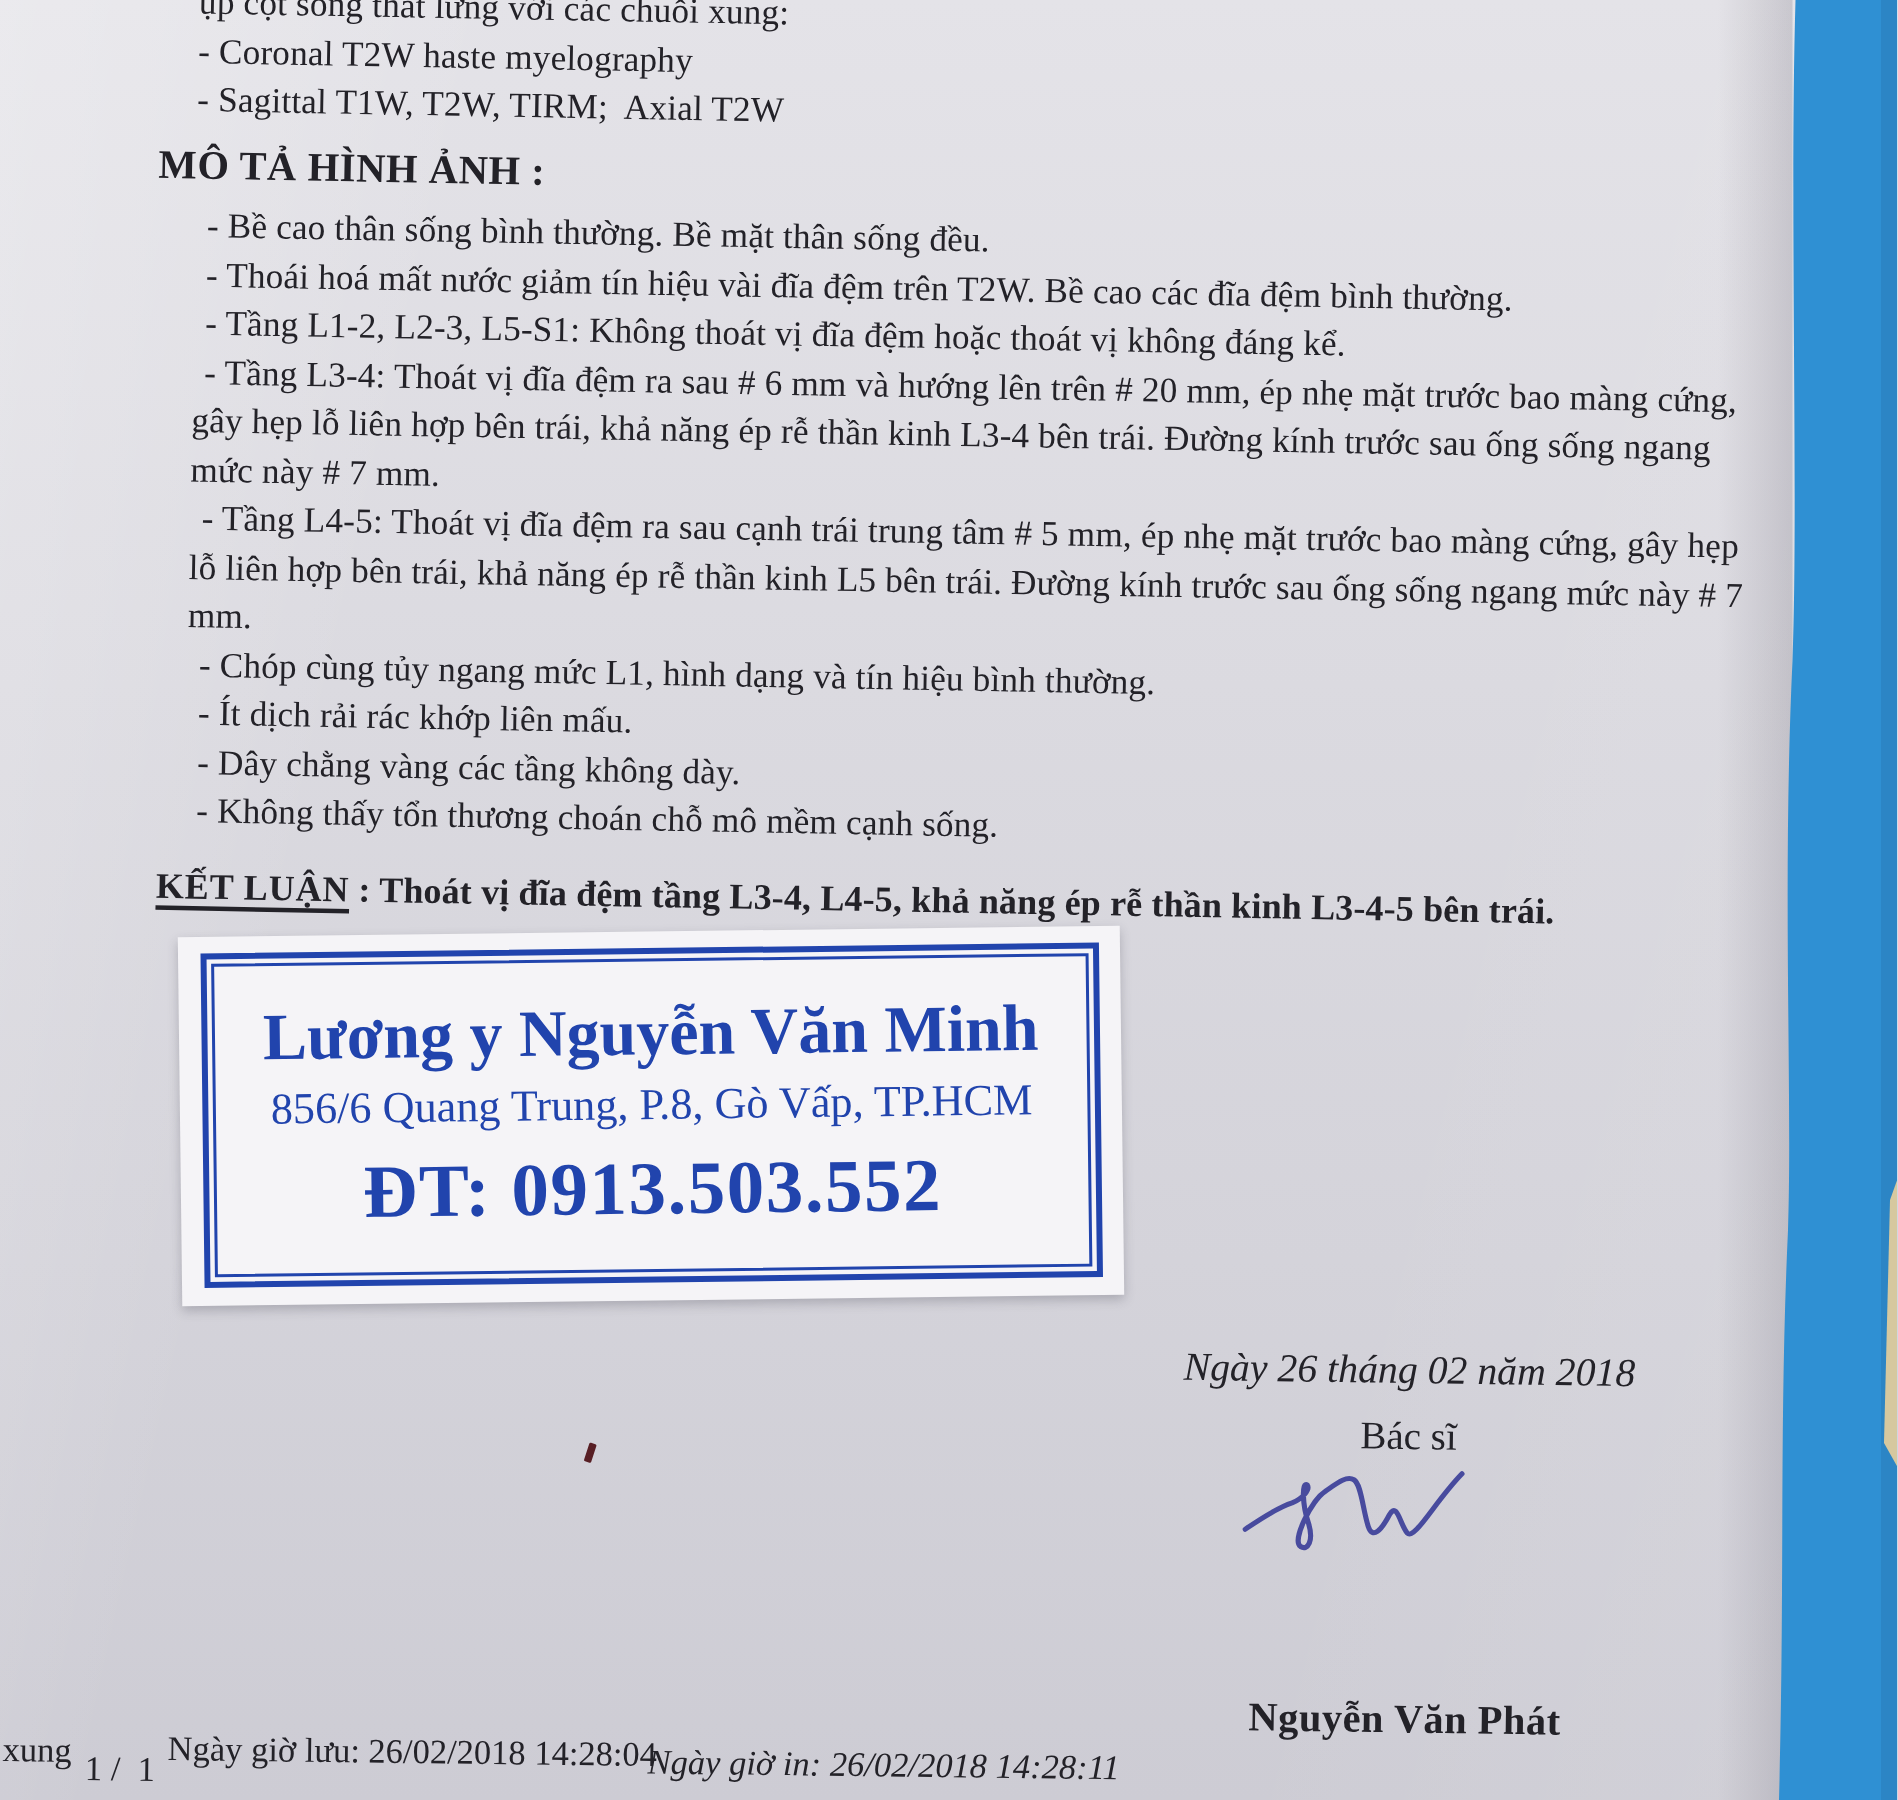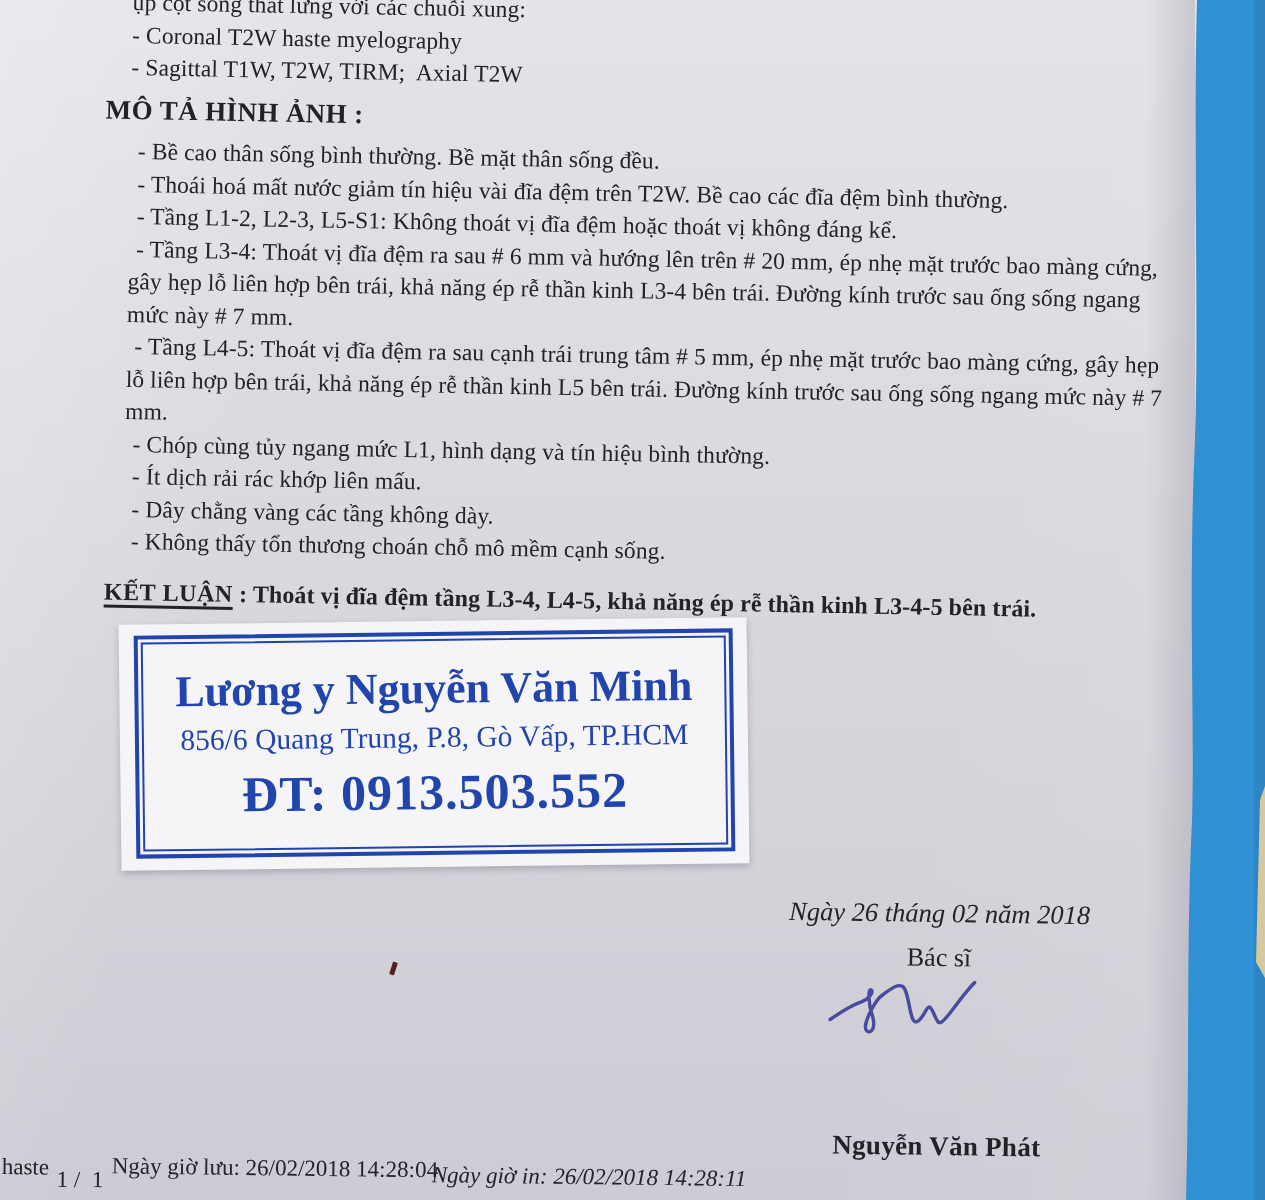--- a/index.html
+++ b/index.html
@@ -103,17 +103,17 @@
   <div class="sig-role">Bác sĩ</div>
   <svg class="signature-svg" width="170" height="78" viewBox="0 0 170 78">
     <path d="M12,46 C22,39 34,31 43,28 C50,25 55,19 53,16 C49,13 50,30 54,41 C58,53 54,60 49,57 C43,53 56,26 65,20 C72,15 79,9 84,12 C89,15 90,31 94,43 C97,52 103,45 108,35 C113,26 115,41 120,47 C125,52 138,26 156,7" fill="none" stroke="#3c3f99" stroke-width="3.4" stroke-linecap="round" stroke-linejoin="round" opacity="0.92"></path>
   </svg>
   <div class="sig-name">Nguyễn Văn Phát</div>
 </div>
 
 <div class="ink-speck"></div>
 
 <div class="footer">
-  <span class="f-page-word">haste</span>
+  <span class="f-page-word">xung</span>
   <span class="f-page-num">1 /  1</span>
   <span class="f-saved">Ngày giờ lưu: 26/02/2018 14:28:04</span>
   <span class="f-printed">Ngày giờ in: 26/02/2018 14:28:11</span>
 </div>
 
 </body></html>

